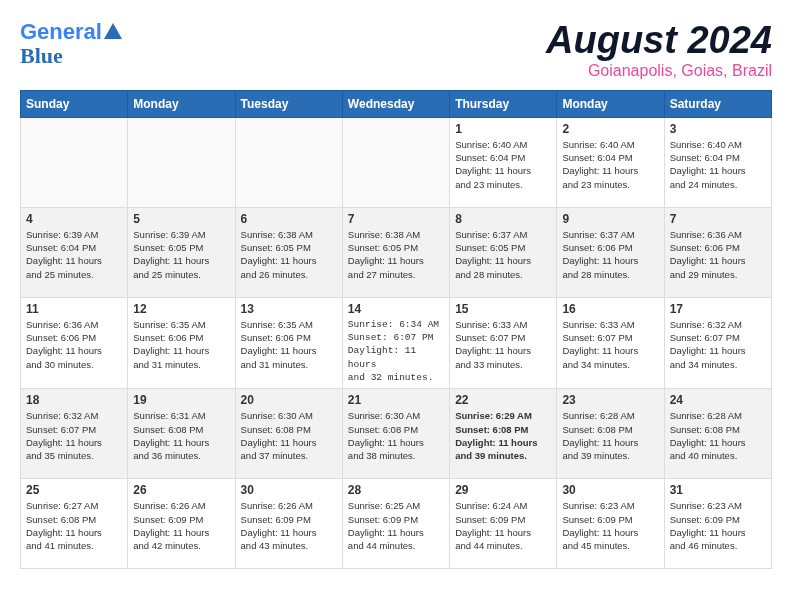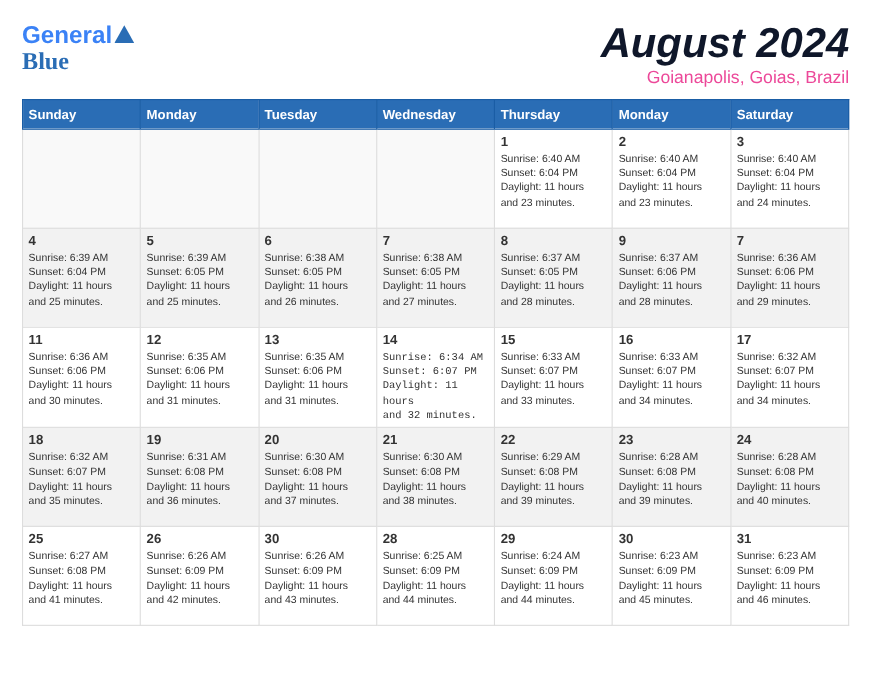--- a/index.html
+++ b/index.html
@@ -282,21 +282,21 @@
         </td>
         <td>
           <span class="day-num">21</span>
           <div class="day-info" style="white-space: pre-line;">Sunrise: 6:30 AM
 Sunset: 6:08 PM
 Daylight: 11 hours
 and 38 minutes.</div>
         </td>
         <td>
           <span class="day-num">22</span>
-          <div class="day-info" style="white-space: pre-line;">Sunrise: 6:29 AM
+          <div class="day-info" style="white-space: pre-line; font-weight: bold;">Sunrise: 6:29 AM
 Sunset: 6:08 PM
 Daylight: 11 hours
 and 39 minutes.</div>
         </td>
         <td>
           <span class="day-num">23</span>
           <div class="day-info" style="white-space: pre-line;">Sunrise: 6:28 AM
 Sunset: 6:08 PM
 Daylight: 11 hours
 and 39 minutes.</div>

